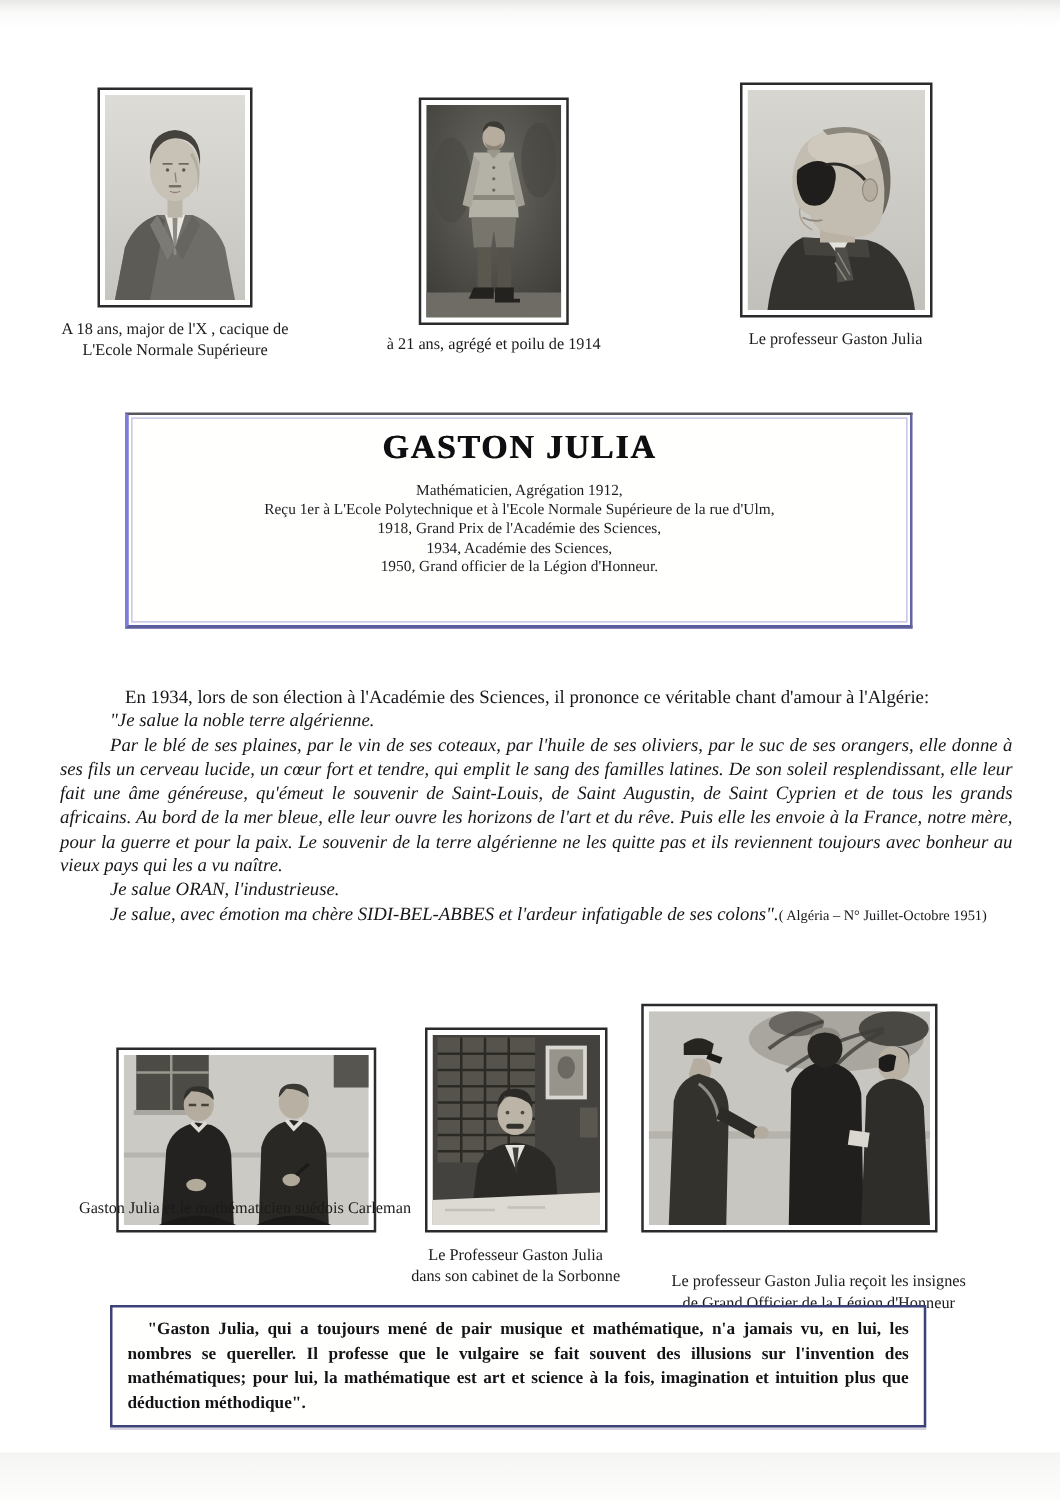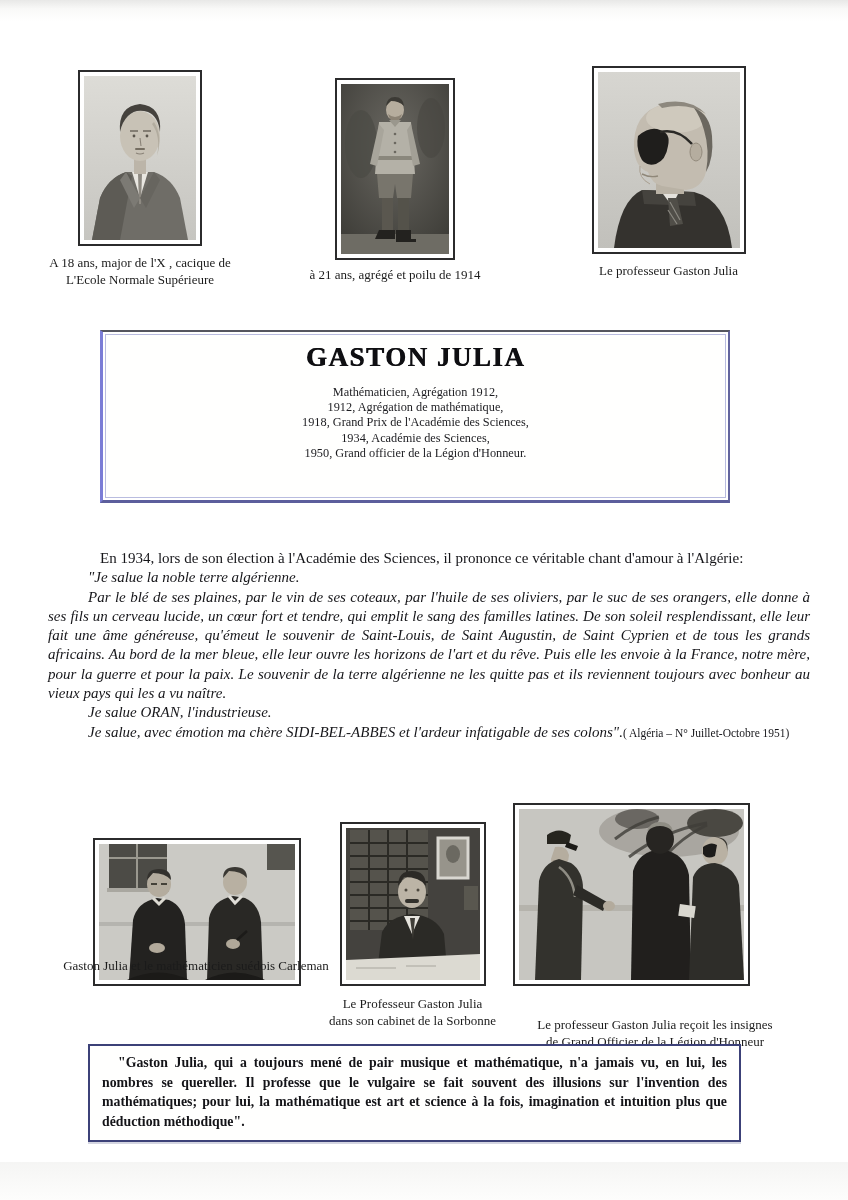--- a/index.html
+++ b/index.html
@@ -145,21 +145,21 @@
   </div>
   <div class="cap" style="left:556px; top:262px; width:225px;">
     <div>Le professeur Gaston Julia</div>
     <div></div>
   </div>
 
   <div class="bio-box">
     <div class="bio-title">GASTON JULIA</div>
     <div class="bio-lines">
       <div>Mathématicien, Agrégation 1912,</div>
-      <div>1912, Agrégation de mathématique,</div>
+      <div>Reçu 1er à L'Ecole Polytechnique et à l'Ecole Normale Supérieure de la rue d'Ulm,</div>
       <div>1918, Grand Prix de l'Académie des Sciences,</div>
       <div>1934, Académie des Sciences,</div>
       <div>1950, Grand officier de la Légion d'Honneur.</div>
     </div>
   </div>
 
   <div class="speech">
     <p class="intro">En 1934, lors de son élection à l'Académie des Sciences, il prononce ce véritable chant d'amour à l'Algérie:</p>
     <p>"Je salue la noble terre algérienne.</p>
     <p>Par le blé de ses plaines, par le vin de ses coteaux, par l'huile de ses oliviers, par le suc de ses orangers, elle donne à ses fils un cerveau lucide, un cœur fort et tendre, qui emplit le sang des familles latines. De son soleil resplendissant, elle leur fait une âme généreuse, qu'émeut le souvenir de Saint-Louis, de Saint Augustin, de Saint Cyprien et de tous les grands africains. Au bord de la mer bleue, elle leur ouvre les horizons de l'art et du rêve. Puis elle les envoie à la France, notre mère, pour la guerre et pour la paix. Le souvenir de la terre algérienne ne les quitte pas et ils reviennent toujours avec bonheur au vieux pays qui les a vu naître.</p>

